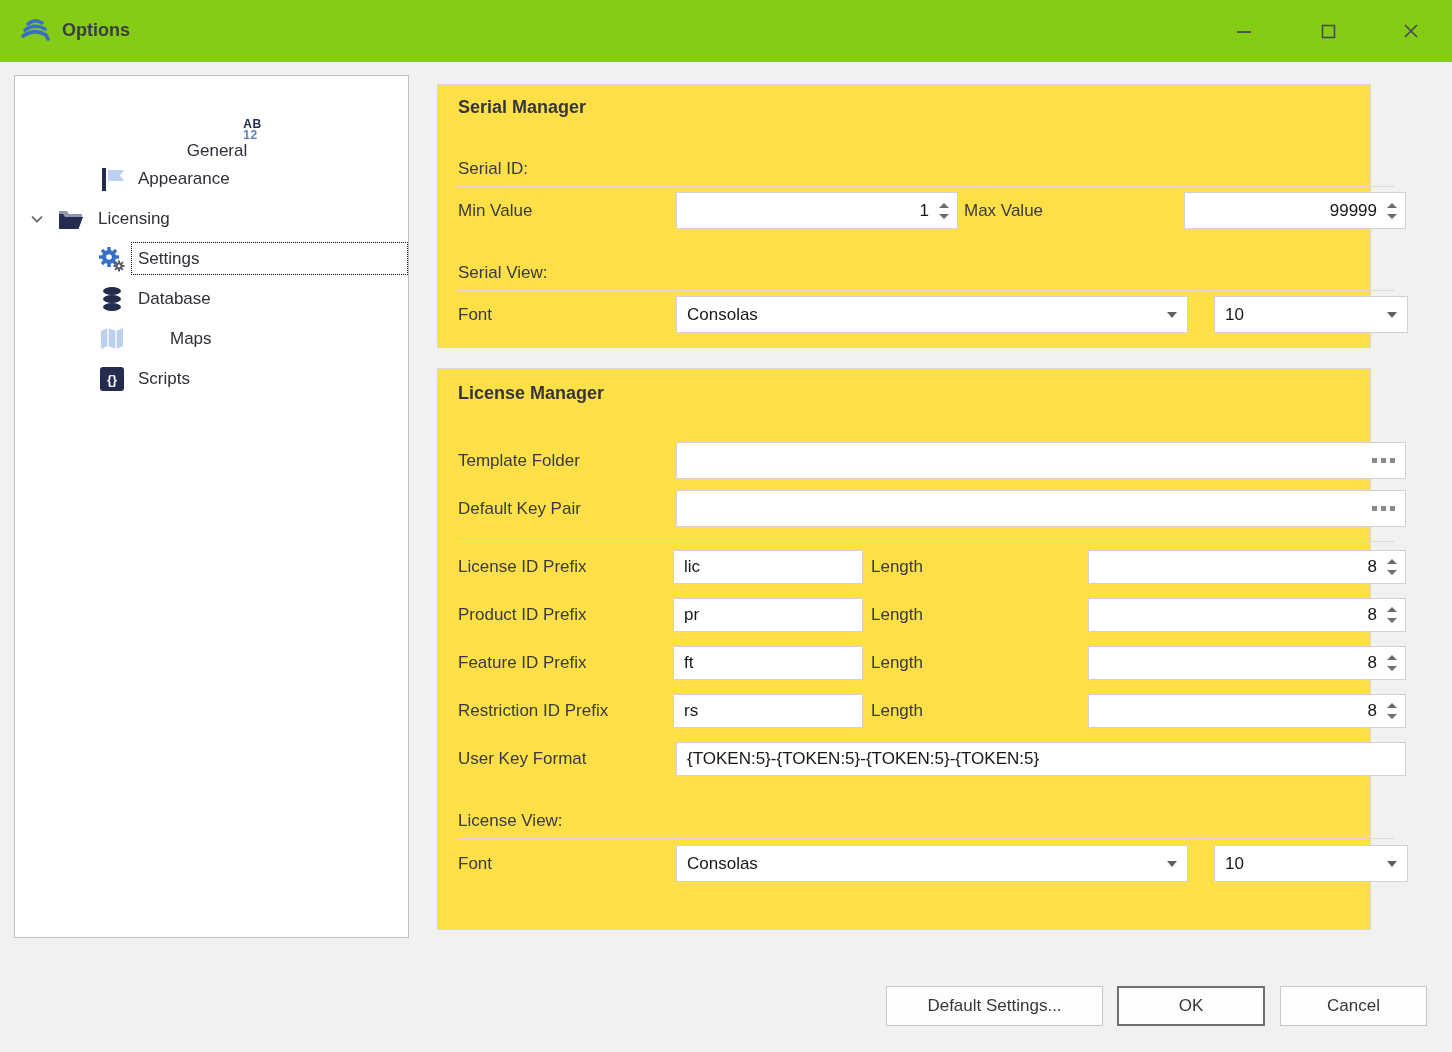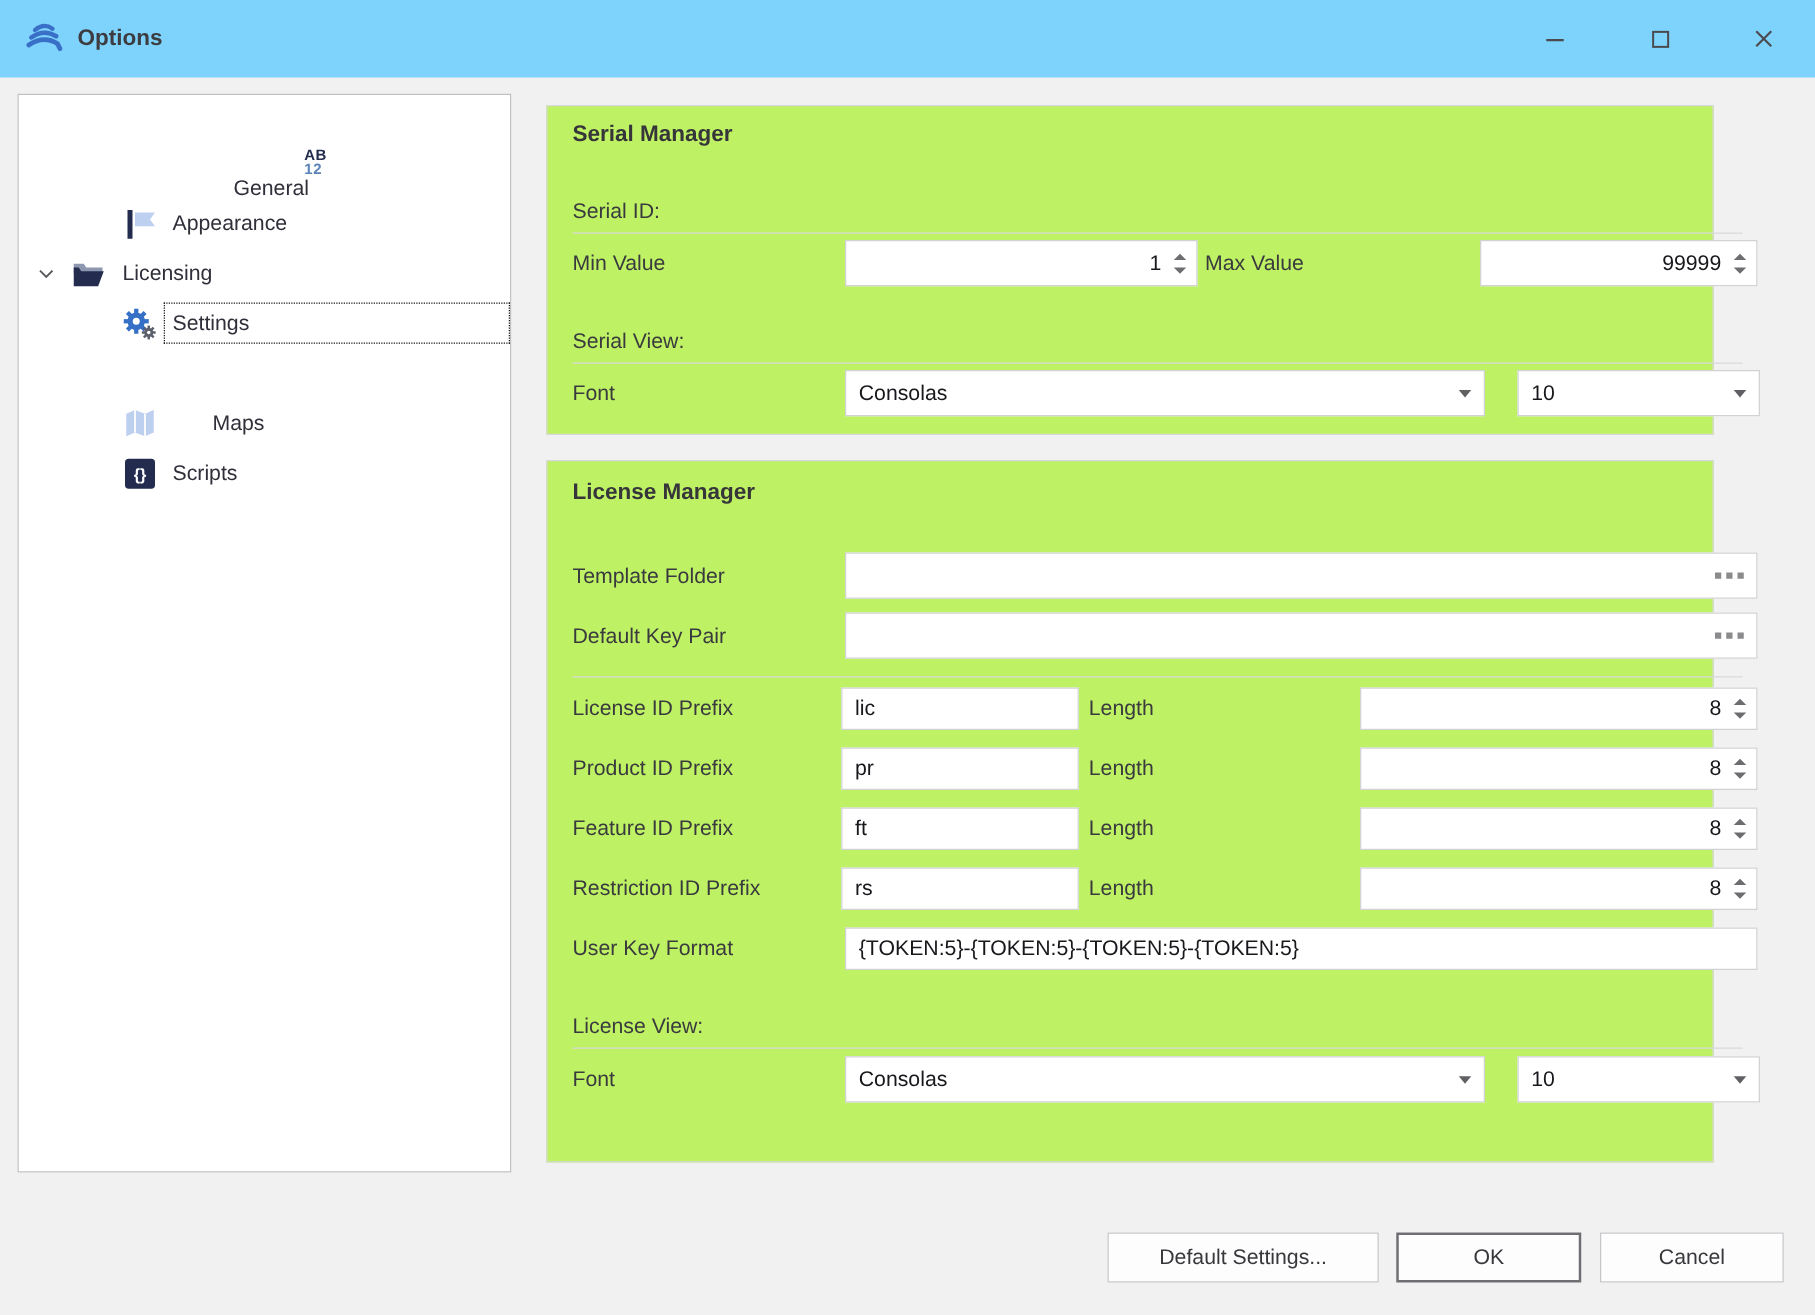--- a/index.html
+++ b/index.html
@@ -7,41 +7,41 @@
   body {
     position:relative;
     background:#f1f1f2;
     font-family:"Liberation Sans", sans-serif;
     color:#3a3a3e;
     overflow:hidden;
   }
   .abs { position:absolute; }
 
   
-  .titlebar { position:absolute; left:0; top:0; width:1452px; height:62px; background:#7dd3fc; }
+  .titlebar { position:absolute; left:0; top:0; width:1452px; height:62px; background:#84cc16; }
   .app-title { position:absolute; left:62px; top:20px; font-size:18px; font-weight:bold; color:#3d3d41; }
   .win-btn { position:absolute; top:9px; width:44px; height:44px; display:flex; align-items:center; justify-content:center; }
 
   
   .tree-panel { position:absolute; left:14px; top:75px; width:395px; height:863px; background:#ffffff; border:1px solid #c1c1c4; }
   .tree-row { position:absolute; left:0; width:100%; height:40px; display:flex; align-items:center; font-size:17px; color:#2f2f3a; }
   .tree-row .chev { width:14px; margin-left:16px; display:flex; align-items:center; }
   .tree-row.root .ic { margin-left:12px; width:30px; display:flex; align-items:center; }
   .tree-row.root .lbl { margin-left:11px; }
   .tree-row.child .ic { margin-left:82px; width:30px; display:flex; align-items:center; justify-content:center; }
   .tree-row.child .lbl { margin-left:11px; }
   .sel-rect { position:absolute; left:116px; top:3px; width:277px; height:33px; border:1px dotted #141414; }
   .tree-row.child .lbl.sel { position:relative; z-index:2; }
 
   .ab12 { display:flex; flex-direction:column; line-height:11px; font-weight:bold; font-size:12px; letter-spacing:0.5px; }
   .ab12 .t { color:#232c4e; } .ab12 .b { color:#5b83b8; }
   .braces-box { width:24px; height:24px; background:#232c4e; border-radius:3px; color:#ffffff; font-size:13px; font-weight:bold; display:flex; align-items:center; justify-content:center; }
 
   
-  .group { position:absolute; left:437px; width:934px; background:#bef264; border:1px solid #d8d8da; }
+  .group { position:absolute; left:437px; width:934px; background:#fde047; border:1px solid #d8d8da; }
   .group-title { position:absolute; left:20px; font-size:18px; font-weight:bold; color:#36363a; }
   .lbl17 { position:absolute; font-size:17px; color:#3a3a3e; white-space:nowrap; }
   .sep { position:absolute; left:20px; width:936px; height:1px; background:#d9d9db; }
 
   .field { position:absolute; height:37px; background:#ffffff; border:1px solid #d2d2d5; display:flex; align-items:center; font-size:17px; color:#17171c; padding:0 10px; }
   .field.h34 { height:34px; }
   .field .val { flex:1; overflow:hidden; white-space:nowrap; }
   .field.spin { padding-right:8px; }
   .field.spin .val { text-align:right; }
 
@@ -160,20 +160,30 @@
               <rect x="20" y="15.5" width="2" height="11"></rect>
             </g>
           <circle cx="21" cy="21" r="3.6"></circle>
           <circle cx="21" cy="21" r="1.4" fill="#ffffff"></circle>
         </g>
       </svg>
     </span>
     <span class="lbl sel">Settings</span>
   </div>
 
+  <div class="tree-row child" style="top:203px;">
+    <span class="ic">
+      <svg width="24" height="26" viewBox="0 0 24 26">
+        <ellipse cx="12" cy="5" rx="9" ry="4" fill="#232c4e"></ellipse>
+        <ellipse cx="12" cy="13" rx="9" ry="4" fill="#232c4e"></ellipse>
+        <ellipse cx="12" cy="21" rx="9" ry="4" fill="#232c4e"></ellipse>
+      </svg>
+    </span>
+    <span class="lbl">Database</span>
+  </div>
 
   <div class="tree-row child" style="top:243px;gap:32px;">
     <span class="ic">
       <svg width="28" height="24" viewBox="0 0 28 24">
         <path d="M3 4 L10 1 L18 4 L25 1 V19 L18 22 L10 19 L3 22 Z" fill="#bdd0f0"></path>
         <line x1="10" y1="1" x2="10" y2="19" stroke="#ffffff" stroke-width="1.4"></line>
         <line x1="18" y1="4" x2="18" y2="22" stroke="#ffffff" stroke-width="1.4"></line>
       </svg>
     </span>
     <span class="lbl">Maps</span>

